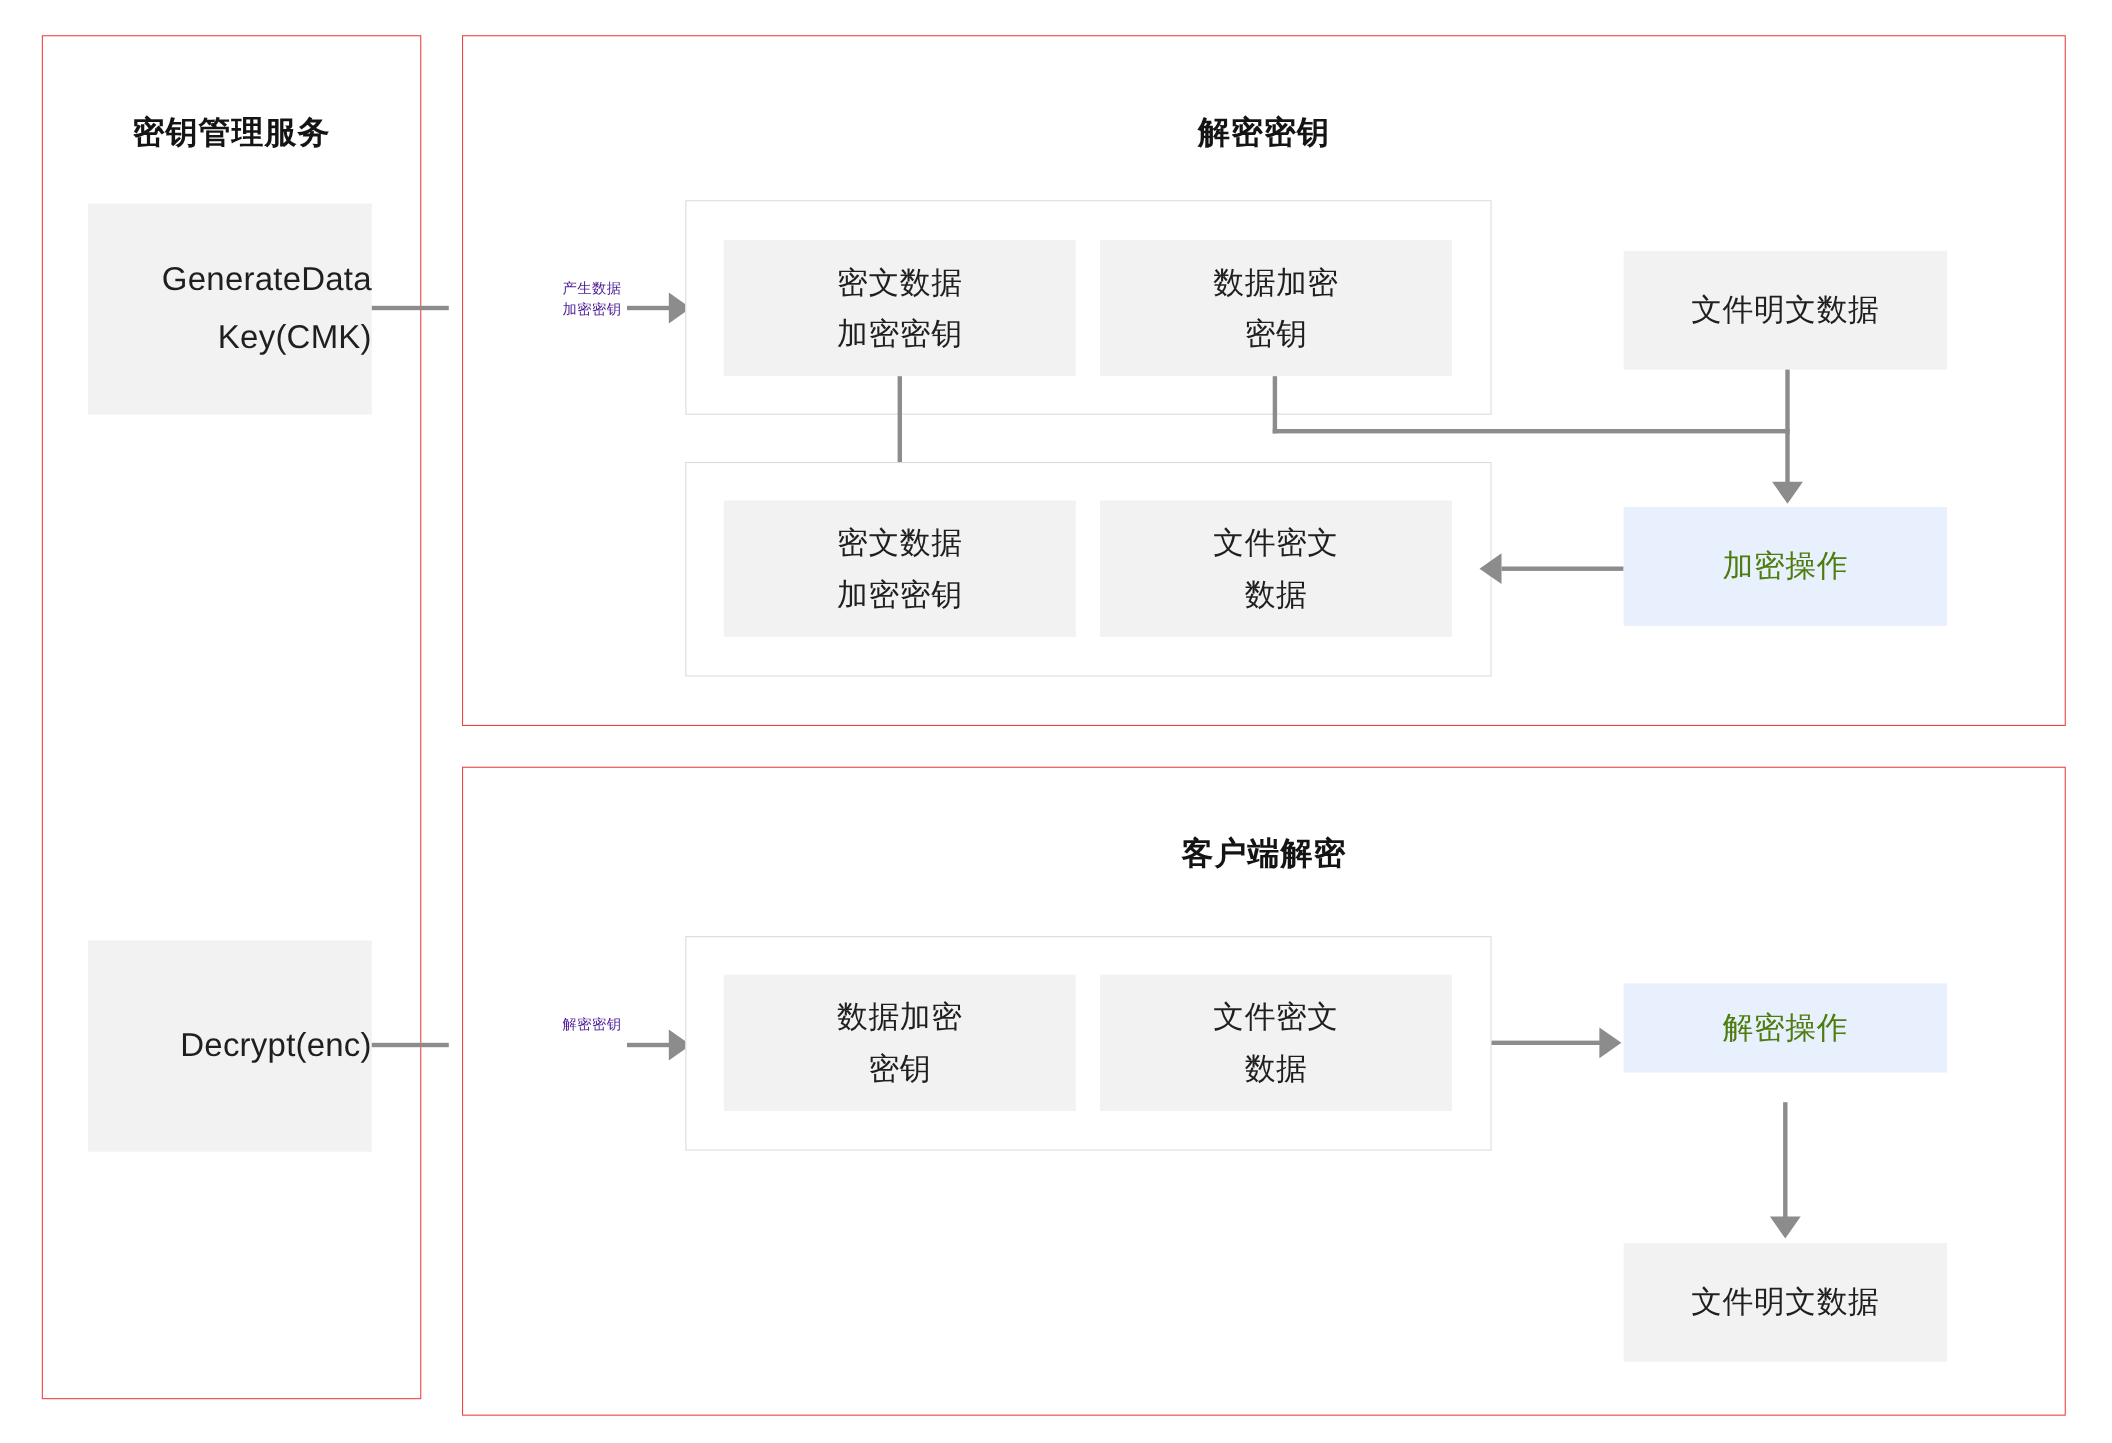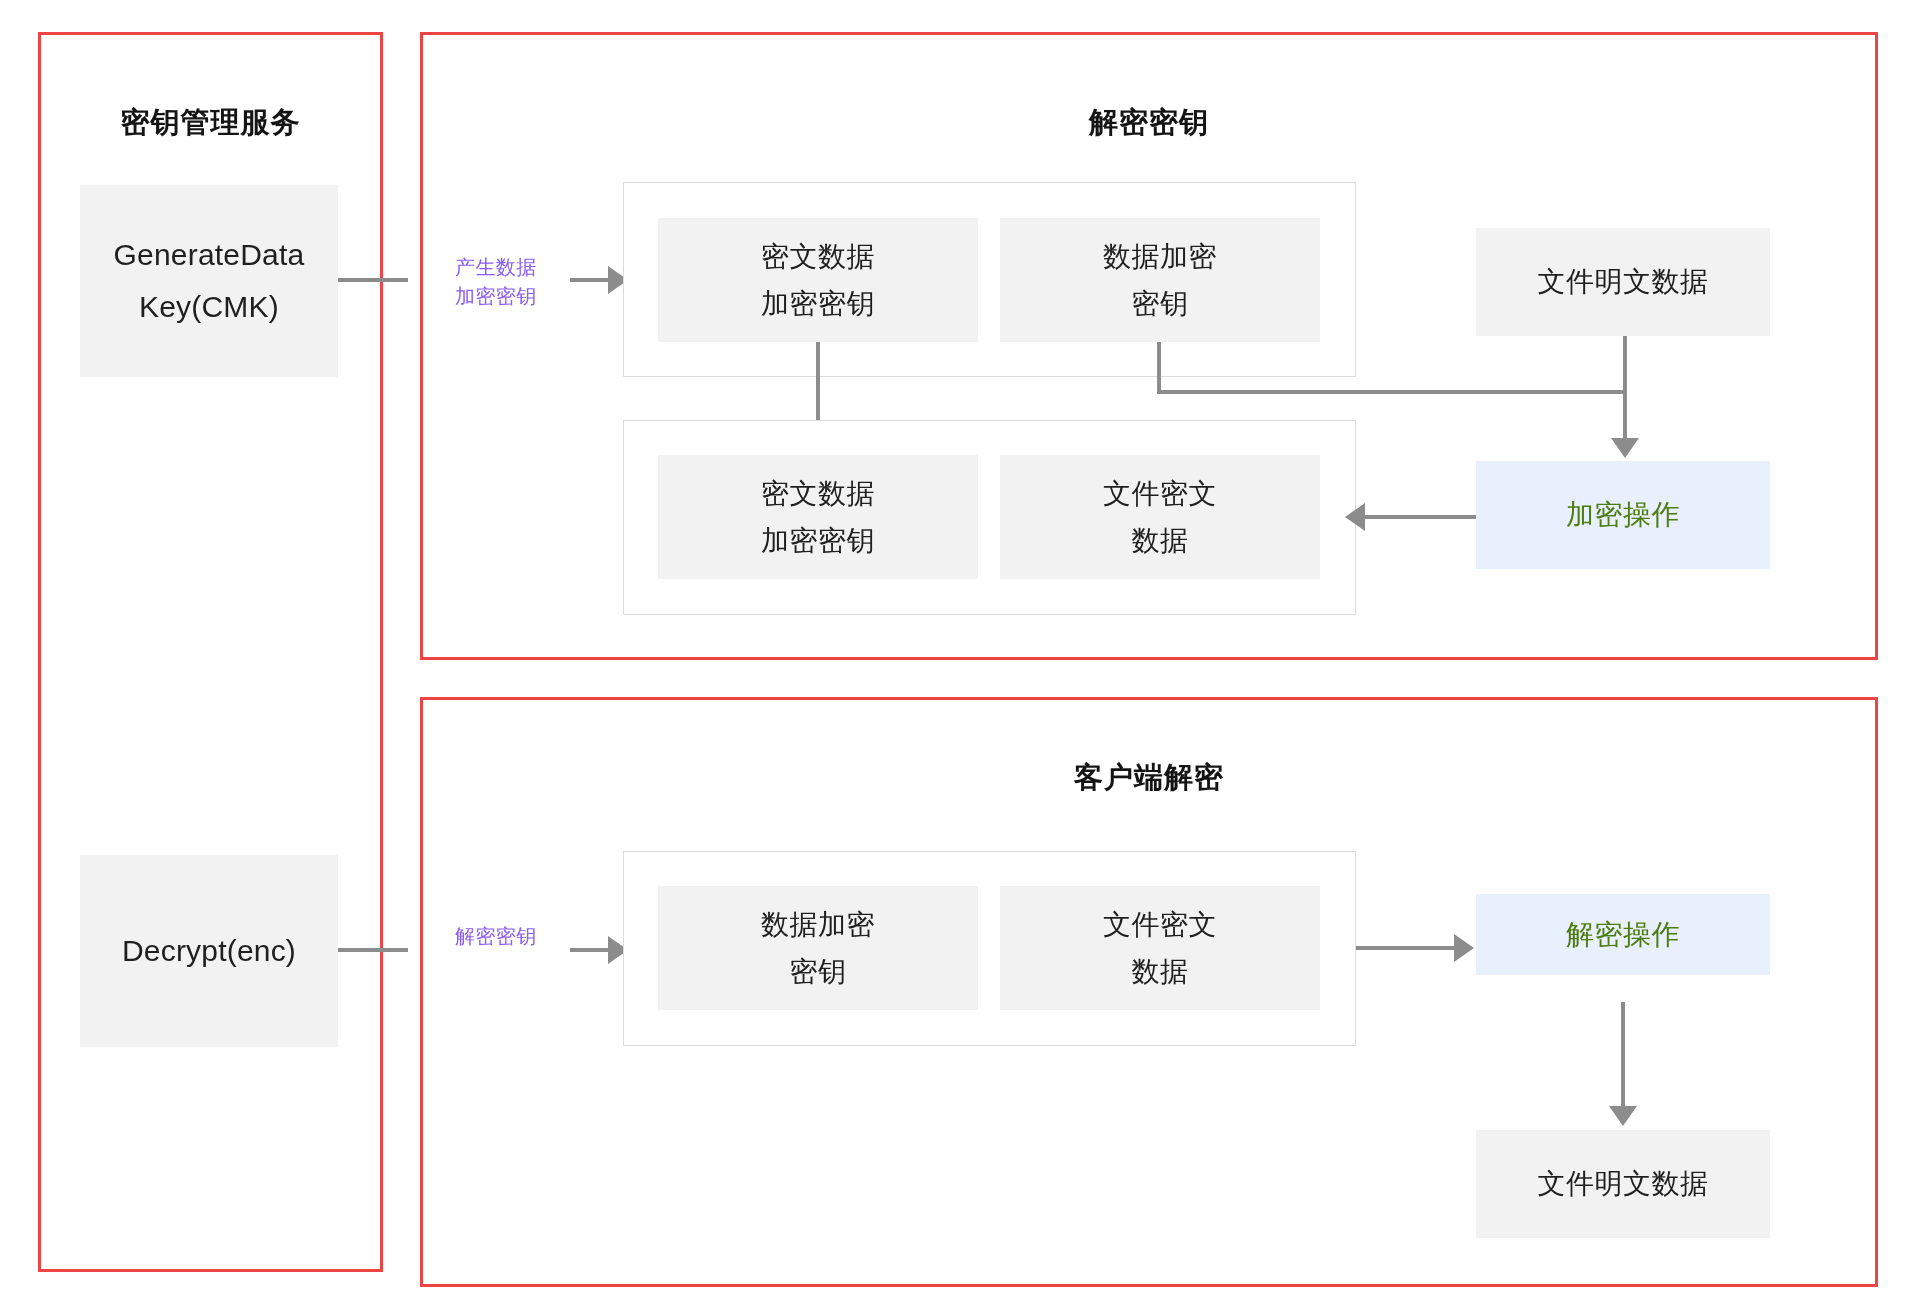--- a/index.html
+++ b/index.html
@@ -15,21 +15,21 @@
     position: relative;
     width: 1920px;
     height: 1312px;
     background: #ffffff;
     overflow: hidden;
   }
 
   
   .panel {
     position: absolute;
-    border: 3px solid #ef4444;
+    border: 1px solid #ef4444;
     background: #ffffff;
     box-sizing: border-box;
   }
   .panel-title {
     position: absolute;
     left: 0;
     right: 0;
     text-align: center;
     font-size: 29px;
     font-weight: bold;
@@ -56,20 +56,21 @@
     text-align: center;
     font-size: 28px;
     line-height: 1.68;
     color: #1f1f1f;
     letter-spacing: 0.5px;
   }
   .box.mono-en {
     font-size: 30px;
     letter-spacing: 0.2px;
     line-height: 1.75;
+    text-align: right;
   }
   .box.op {
     background: #e9f0fd;
     color: #4d7c0f;
   }
   .box .inner { width: 100%; }
 
   
   .hline, .vline {
     position: absolute;
@@ -94,24 +95,24 @@
     border-right: 20px solid #8c8c8c;
   }
   .arrow-d {
     border-left: 14px solid transparent;
     border-right: 14px solid transparent;
     border-top: 20px solid #8c8c8c;
   }
 
   .edge-label {
     position: absolute;
-    font-size: 20px;
+    font-size: 13px;
     line-height: 1.45;
-    color: #8b5cf6;
-    text-align: left;
+    color: #4c1d95;
+    text-align: right;
     white-space: nowrap;
     letter-spacing: 0.4px;
   }
 </style>
 </head>
 <body>
 
 <div id="canvas">
 
   <div class="panel" style="left:38px; top:32px; width:345px; height:1240px;">

